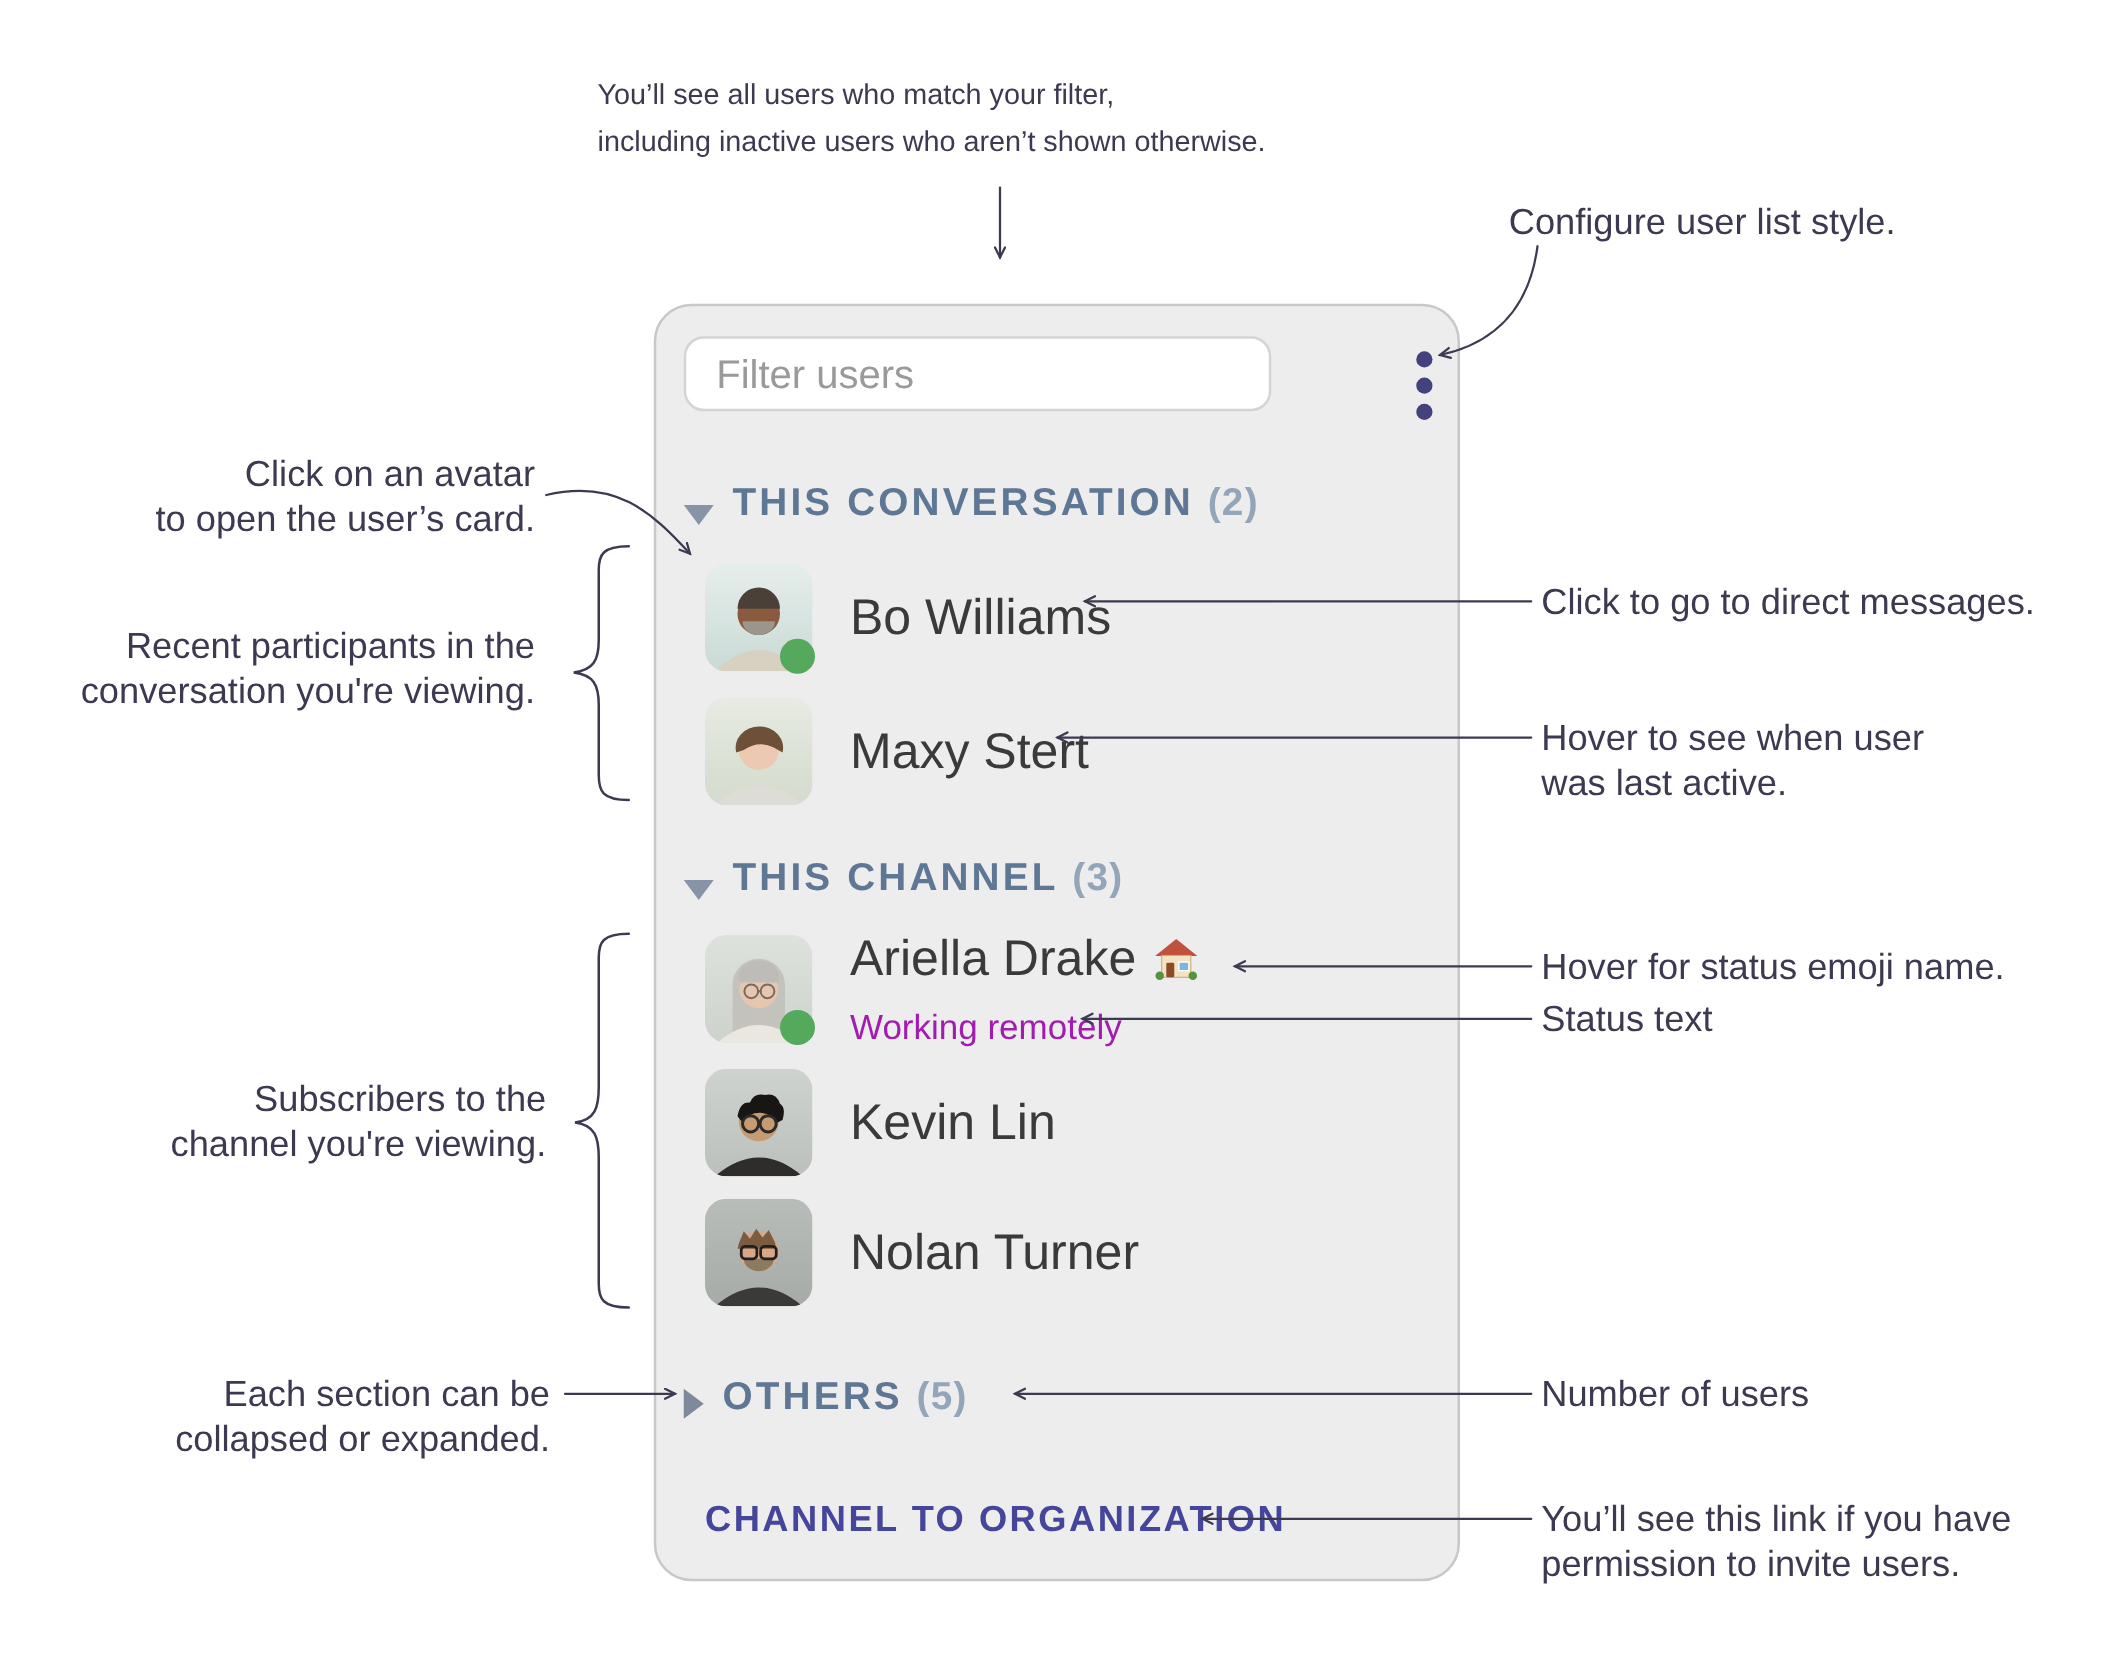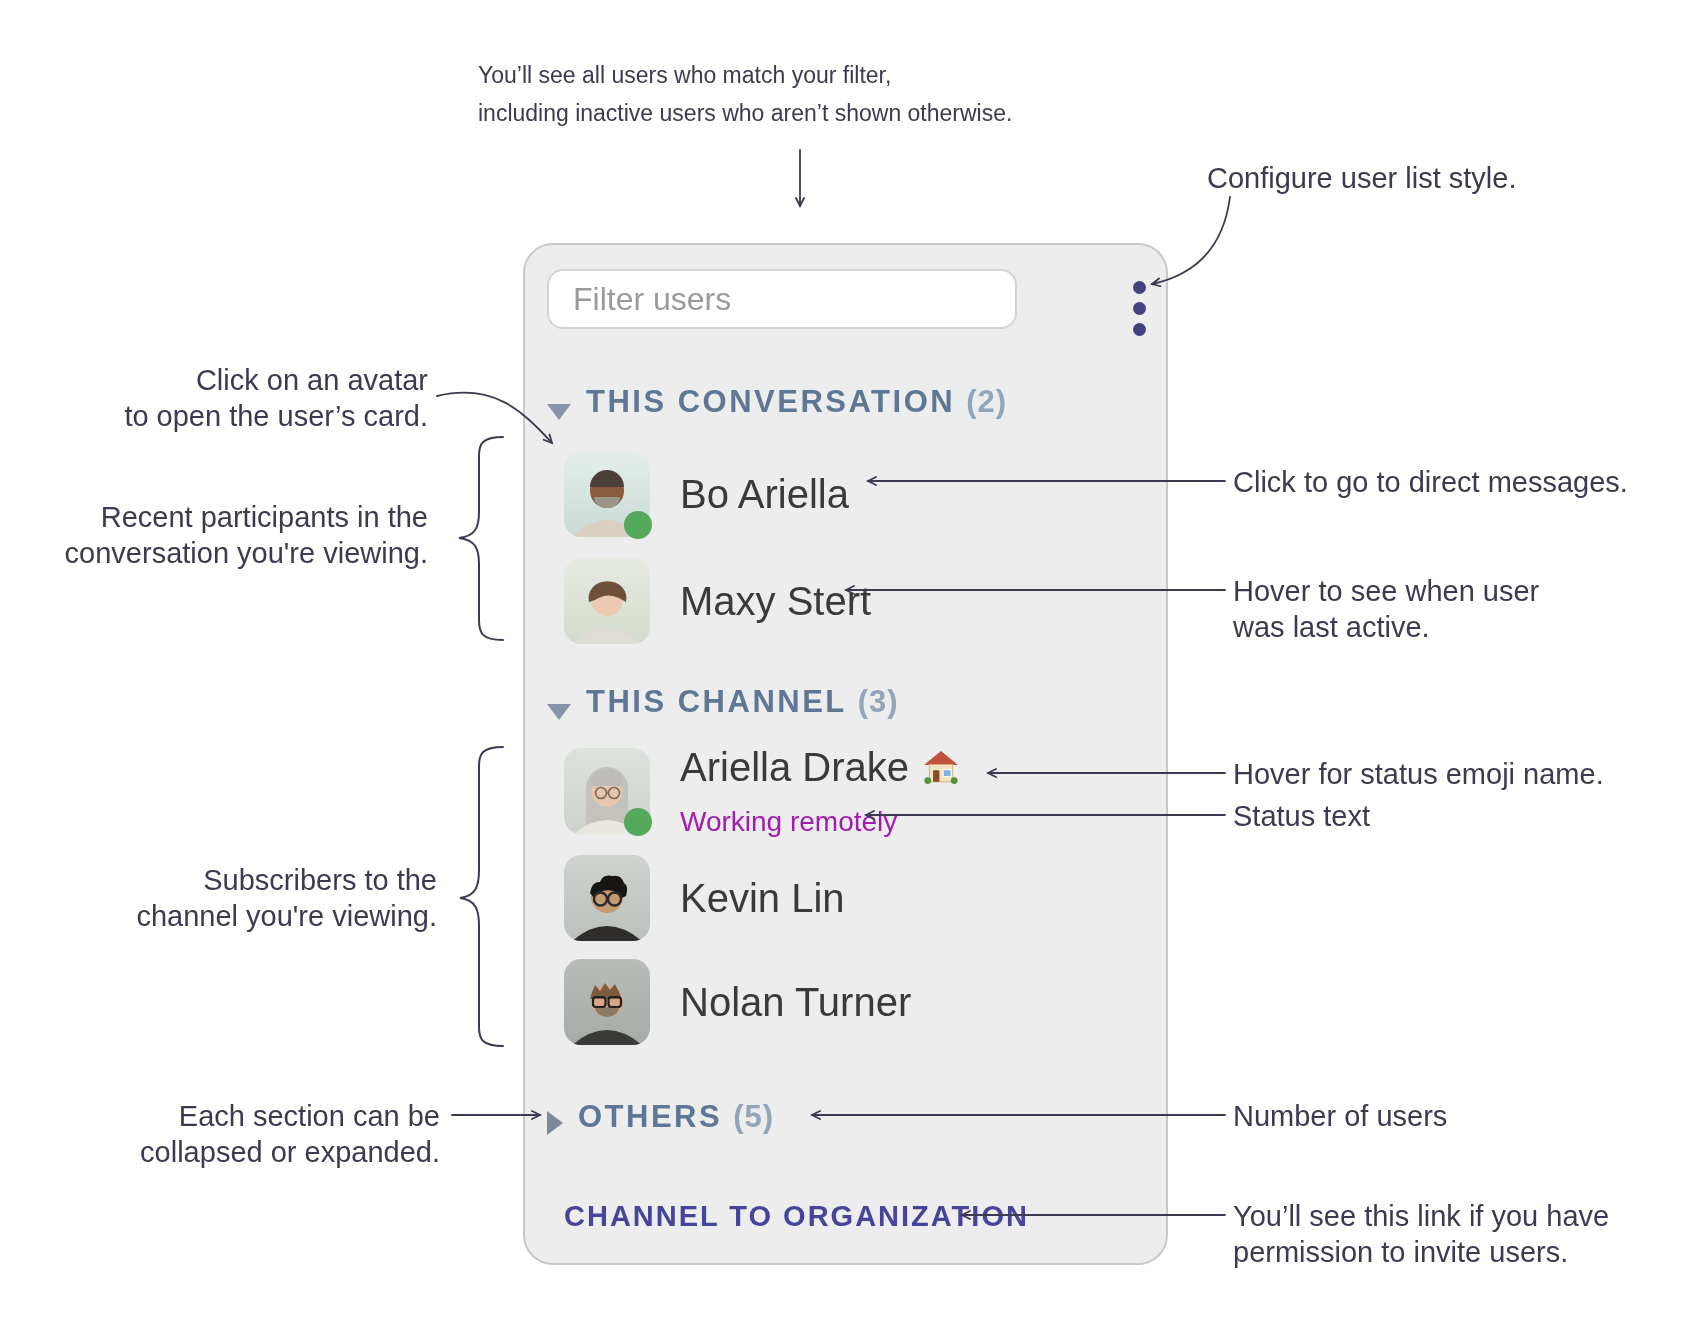--- a/index.html
+++ b/index.html
@@ -70,21 +70,21 @@
               </linearGradient>
             </defs>
           <rect width="86" height="86" fill="url(#gbo)"></rect>
           <path d="M8,86 Q43,52 78,86 Z" fill="#d8d1c2"></path>
           <circle cx="43" cy="40" r="17" fill="#8a5a3e"></circle>
           <path d="M26,36 a17,17 0 1 1 34,0 z" fill="#4b4038"></path>
           <path d="M30,46 a13,11 0 0 0 26,0 z" fill="#9b968c"></path>
         </svg>
         <span class="presence"></span>
       </div>
-      <div class="uname">Bo Ariella</div>
+      <div class="uname">Bo Williams</div>
     </div>
 
     <div class="row" style="top:313px">
       <div class="avatar">
         <svg class="face" viewBox="0 0 86 86">
           <defs>
               <linearGradient id="gmx" x1="0" y1="0" x2="0" y2="1">
             <stop offset="0" stop-color="#e7ebe3"></stop>
                 <stop offset="1" stop-color="#d4dacd"></stop>
               </linearGradient>

